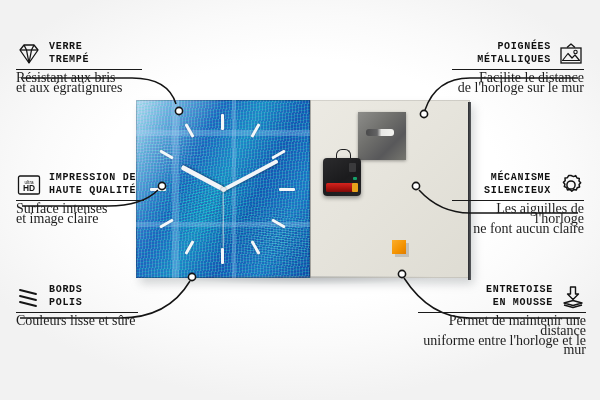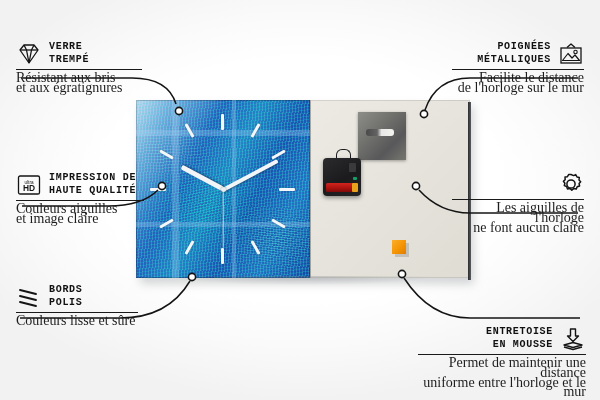--- a/index.html
+++ b/index.html
@@ -218,21 +218,21 @@
     <div class="hd">
       <svg class="ic" viewBox="0 0 26 24">
         <rect x="2.5" y="3" width="21" height="18" rx="1.6" fill="none" stroke="#141414" stroke-width="1.3"></rect>
         <text x="13" y="10.6" font-family="Liberation Sans, sans-serif" font-size="4.6" fill="#141414" text-anchor="middle">ultra</text>
         <text x="13" y="18.4" font-family="Liberation Sans, sans-serif" font-size="8.4" font-weight="bold" fill="#141414" text-anchor="middle">HD</text>
       </svg>
       <div class="titl">IMPRESSION DE
 HAUTE QUALITÉ</div>
     </div>
     <div class="rule"></div>
-    <div class="sub">Couleurs aiguilles
+    <div class="sub">Surface intenses
 et image claire</div>
   </div>
 
   <div class="feat l" style="left:16px;top:284px;width:122px;">
     <div class="hd">
       <svg class="ic" viewBox="0 0 26 24">
         <g stroke="#141414" stroke-width="1.9" stroke-linecap="round">
           <path d="M4 5 L20 9"></path>
             <path d="M4 11 L20 15"></path>
             <path d="M4 17 L20 21"></path>
@@ -256,33 +256,35 @@
         <circle cx="17.5" cy="10" r="1.7" fill="none" stroke="#141414" stroke-width="1.1"></circle>
       </svg>
     </div>
     <div class="rule"></div>
     <div class="sub">Facilite le distance
 de l'horloge sur le mur</div>
   </div>
 
   <div class="feat r" style="left:452px;top:172px;width:132px;">
     <div class="hd">
+      <div class="titl">MÉCANISME
+SILENCIEUX</div>
       <svg class="ic" viewBox="0 0 26 24">
         <g fill="none" stroke="#141414" stroke-width="1.5" stroke-linejoin="round">
           <path d="M13 2.5 l2.6 1.1 2.1-1 1.3 2.4 2.3 .4 -.3 2.6 1.7 1.7 -1.6 1.9 .5 2.4 -2.4 .8 -1 2.3 -2.5-.5 -1.9 1.7 -1.8-1.8 -2.5 .4 -.9-2.4 -2.3-.9 .6-2.4 -1.5-2 1.8-1.6 -.2-2.6 2.4-.3 1.4-2.3z"></path>
           <circle cx="13" cy="12" r="4.1"></circle>
         </g>
       </svg>
     </div>
     <div class="rule"></div>
     <div class="sub">Les aiguilles de l'horloge
 ne font aucun claire</div>
   </div>
 
-  <div class="feat r" style="left:418px;top:284px;width:168px;margin-top:42px;">
+  <div class="feat r" style="left:418px;top:284px;width:168px;">
     <div class="hd">
       <div class="titl">ENTRETOISE
 EN MOUSSE</div>
       <svg class="ic" viewBox="0 0 26 24">
         <g fill="none" stroke="#141414" stroke-width="1.4" stroke-linejoin="round">
           <path d="M10.5 2 h5 v7 h3 L13 14.5 L7.5 9 h3 z"></path>
           <path d="M13 15.5 L22 18 L13 20.5 L4 18 Z"></path>
           <path d="M4 20 L13 22.5 L22 20"></path>
         </g>
       </svg>

